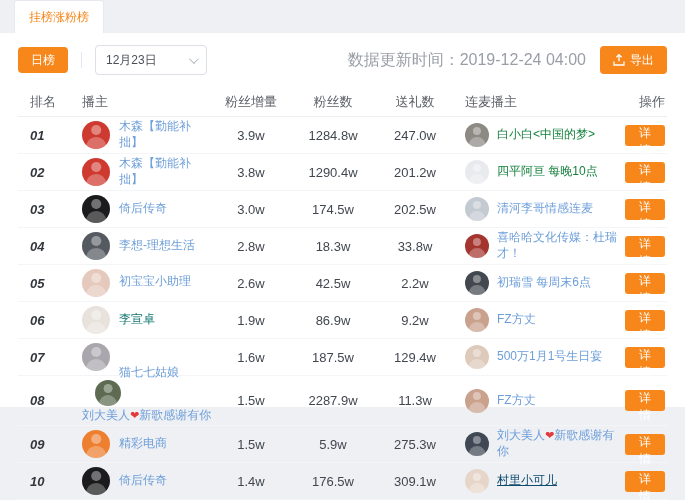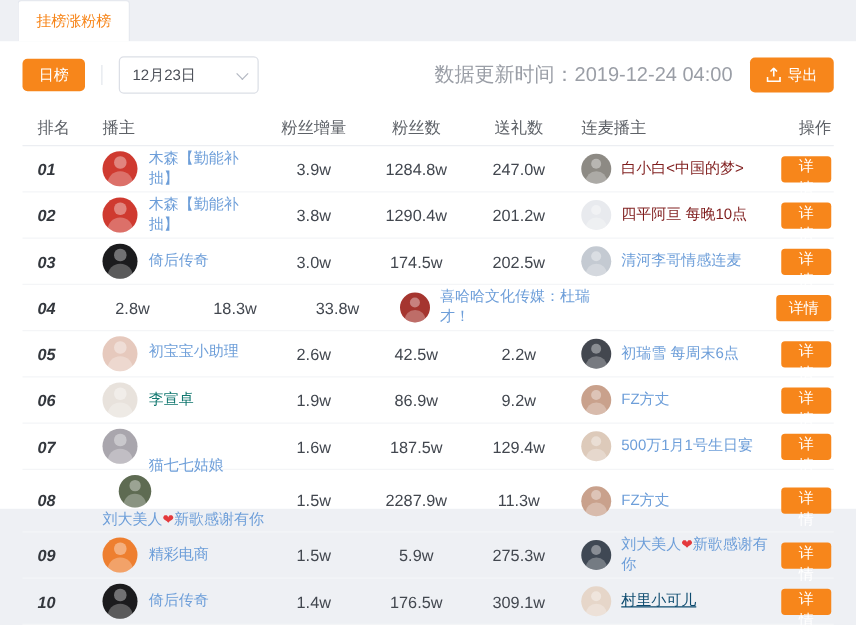--- a/index.html
+++ b/index.html
@@ -99,38 +99,38 @@
             <div class="col-rank rank">01</div>
             <div class="col-streamer">
               <span class="avatar" style="background: rgb(207, 58, 48);"></span>
               <a class="link" style="color: rgb(109, 158, 217);">木森【勤能补拙】</a>
             </div>
             <div class="col-num1 num">3.9w</div>
             <div class="col-num2 num">1284.8w</div>
             <div class="col-num3 num">247.0w</div>
             <div class="col-co">
               <span class="avatar sm" style="background: rgb(141, 138, 132);"></span>
-              <a class="link" style="color: #7f1d1d;">白小白&lt;中国的梦&gt;</a>
+              <a class="link" style="color: #15803d;">白小白&lt;中国的梦&gt;</a>
             </div>
             <div class="col-action">
               <button class="btn-detail" style="background: rgb(247, 134, 27);">详情</button>
             </div>
           </div>
           <div class="trow">
             <div class="col-rank rank">02</div>
             <div class="col-streamer">
               <span class="avatar" style="background: rgb(207, 58, 48);"></span>
               <a class="link" style="color: rgb(109, 158, 217);">木森【勤能补拙】</a>
             </div>
             <div class="col-num1 num">3.8w</div>
             <div class="col-num2 num">1290.4w</div>
             <div class="col-num3 num">201.2w</div>
             <div class="col-co">
               <span class="avatar sm" style="background: rgb(232, 234, 238);"></span>
-              <a class="link" style="color: #7f1d1d;">四平阿亘 每晚10点</a>
+              <a class="link" style="color: #15803d;">四平阿亘 每晚10点</a>
             </div>
             <div class="col-action">
               <button class="btn-detail" style="background: rgb(247, 134, 27);">详情</button>
             </div>
           </div>
           <div class="trow">
             <div class="col-rank rank">03</div>
             <div class="col-streamer">
               <span class="avatar" style="background: rgb(27, 27, 29);"></span>
               <a class="link" style="color: rgb(109, 158, 217);">倚后传奇</a>
@@ -141,20 +141,24 @@
             <div class="col-co">
               <span class="avatar sm" style="background: rgb(196, 202, 210);"></span>
               <a class="link" style="color: rgb(109, 158, 217);">清河李哥情感连麦</a>
             </div>
             <div class="col-action">
               <button class="btn-detail" style="background: rgb(247, 134, 27);">详情</button>
             </div>
           </div>
           <div class="trow">
             <div class="col-rank rank">04</div>
+            <div class="col-streamer">
+              <span class="avatar" style="background: rgb(85, 90, 97);"></span>
+              <a class="link" style="color: rgb(109, 158, 217);">李想-理想生活</a>
+            </div>
             <div class="col-num1 num">2.8w</div>
             <div class="col-num2 num">18.3w</div>
             <div class="col-num3 num">33.8w</div>
             <div class="col-co">
               <span class="avatar sm" style="background: rgb(165, 53, 47);"></span>
               <a class="link" style="color: rgb(109, 158, 217);">喜哈哈文化传媒：杜瑞才！</a>
             </div>
             <div class="col-action">
               <button class="btn-detail" style="background: rgb(247, 134, 27);">详情</button>
             </div>

